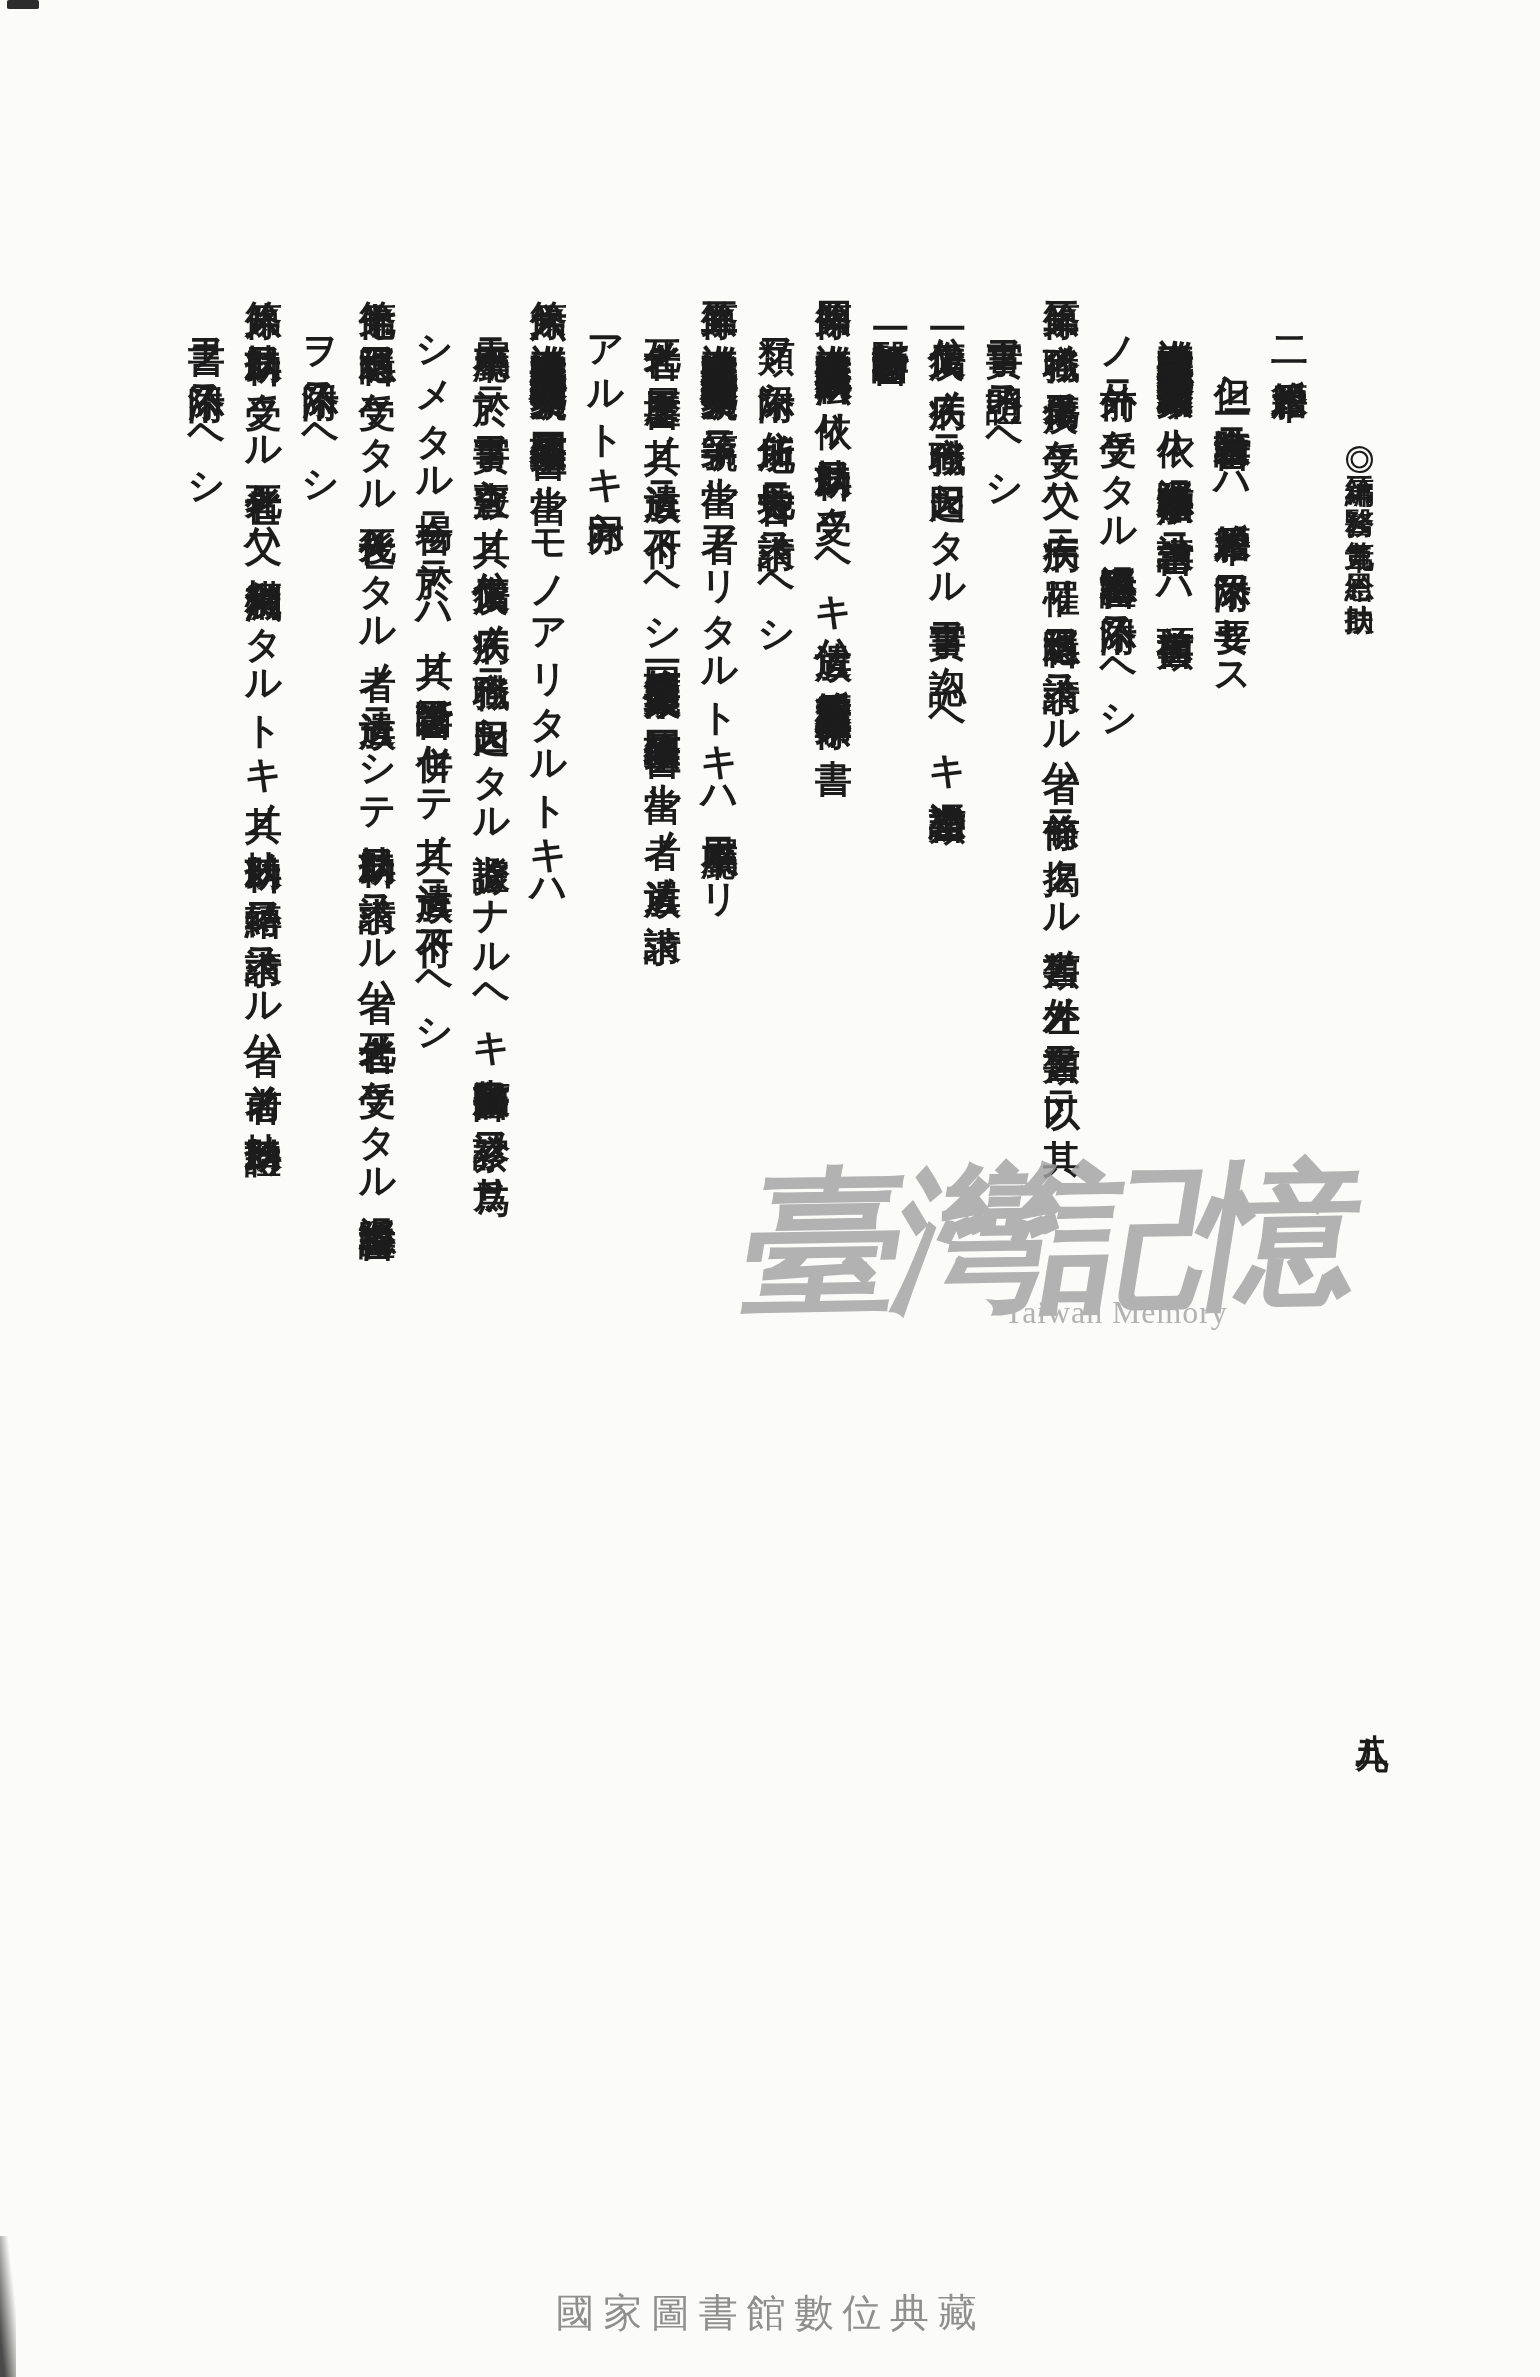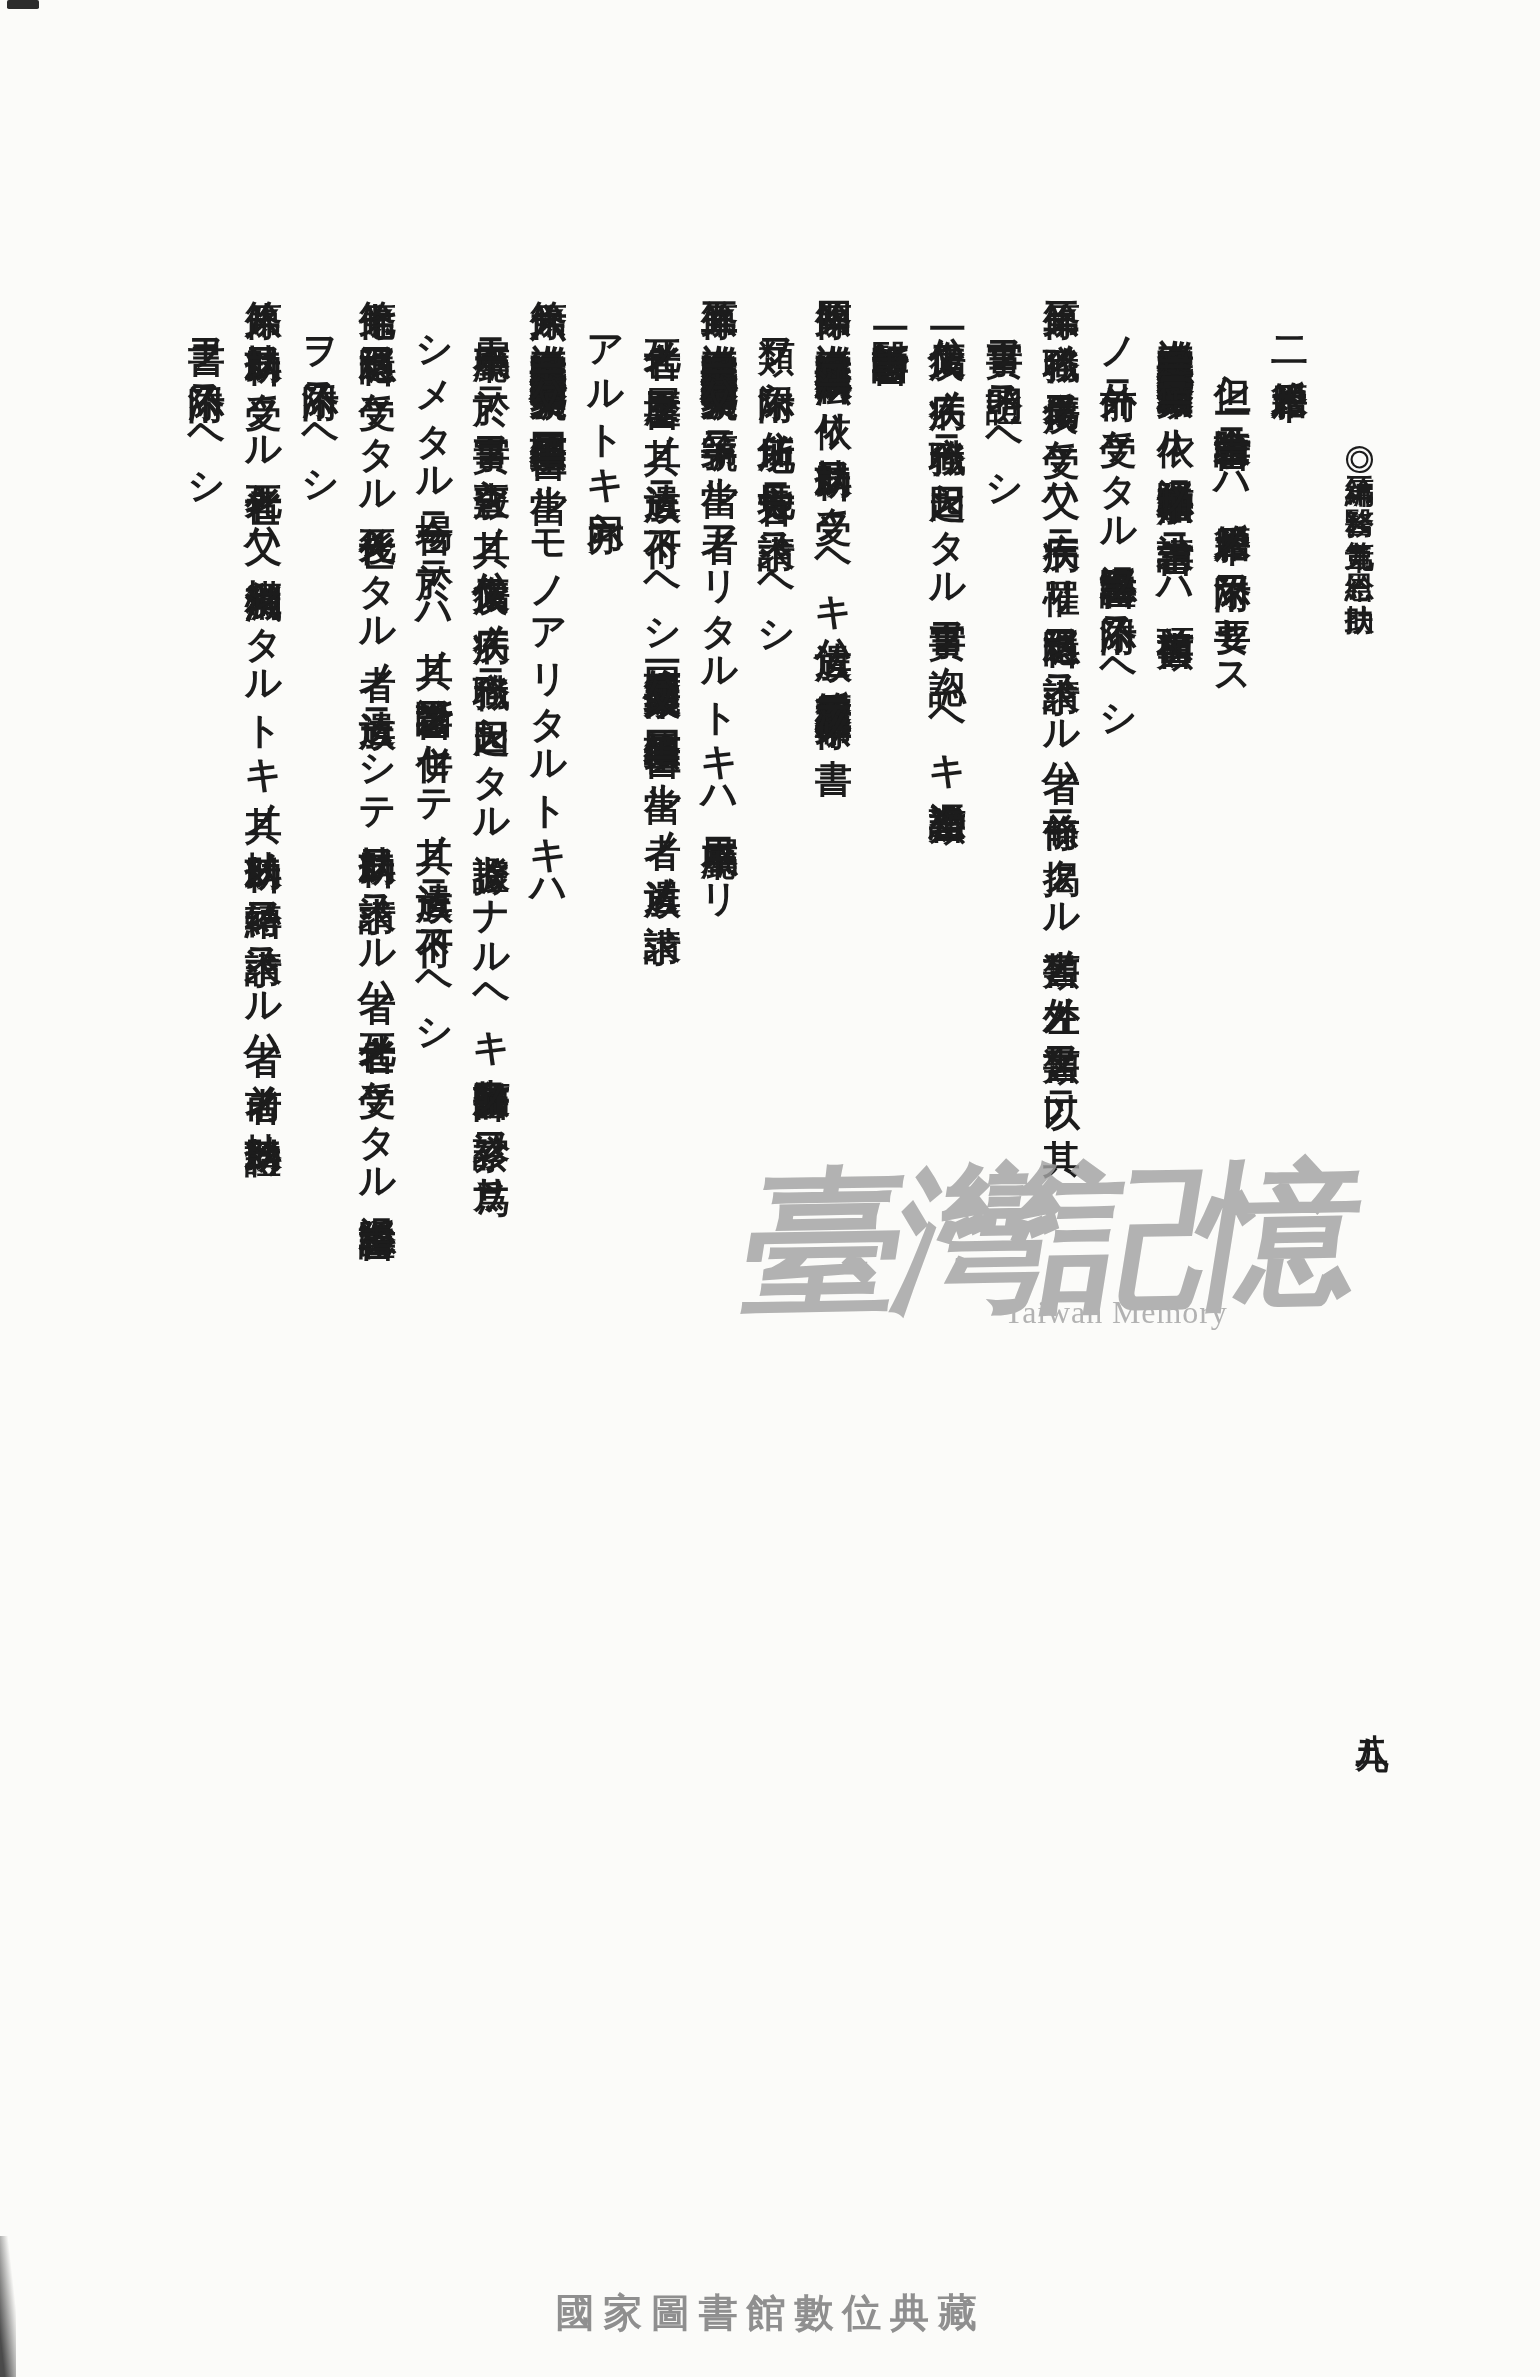--- a/index.html
+++ b/index.html
@@ -76,21 +76,21 @@
     margin-top:-25px;
     margin-left:257px;
   }
   
   .footer-caption{
     position:absolute;
     bottom:37px;
     left:0;right:0;
     text-align:center;
     font-size:39px;
-    font-weight:bold;
+    font-weight:normal;
     color:#8f8f8f;
     letter-spacing:8.8px;
   }
   
   .artifact-top-left{
     position:absolute;top:0;left:7px;width:32px;height:8.8px;
     background:#2c2c2c;border-radius:1.8px;
   }
   .artifact-bottom-left{
     position:absolute;bottom:0;left:0;width:16px;height:141px;

